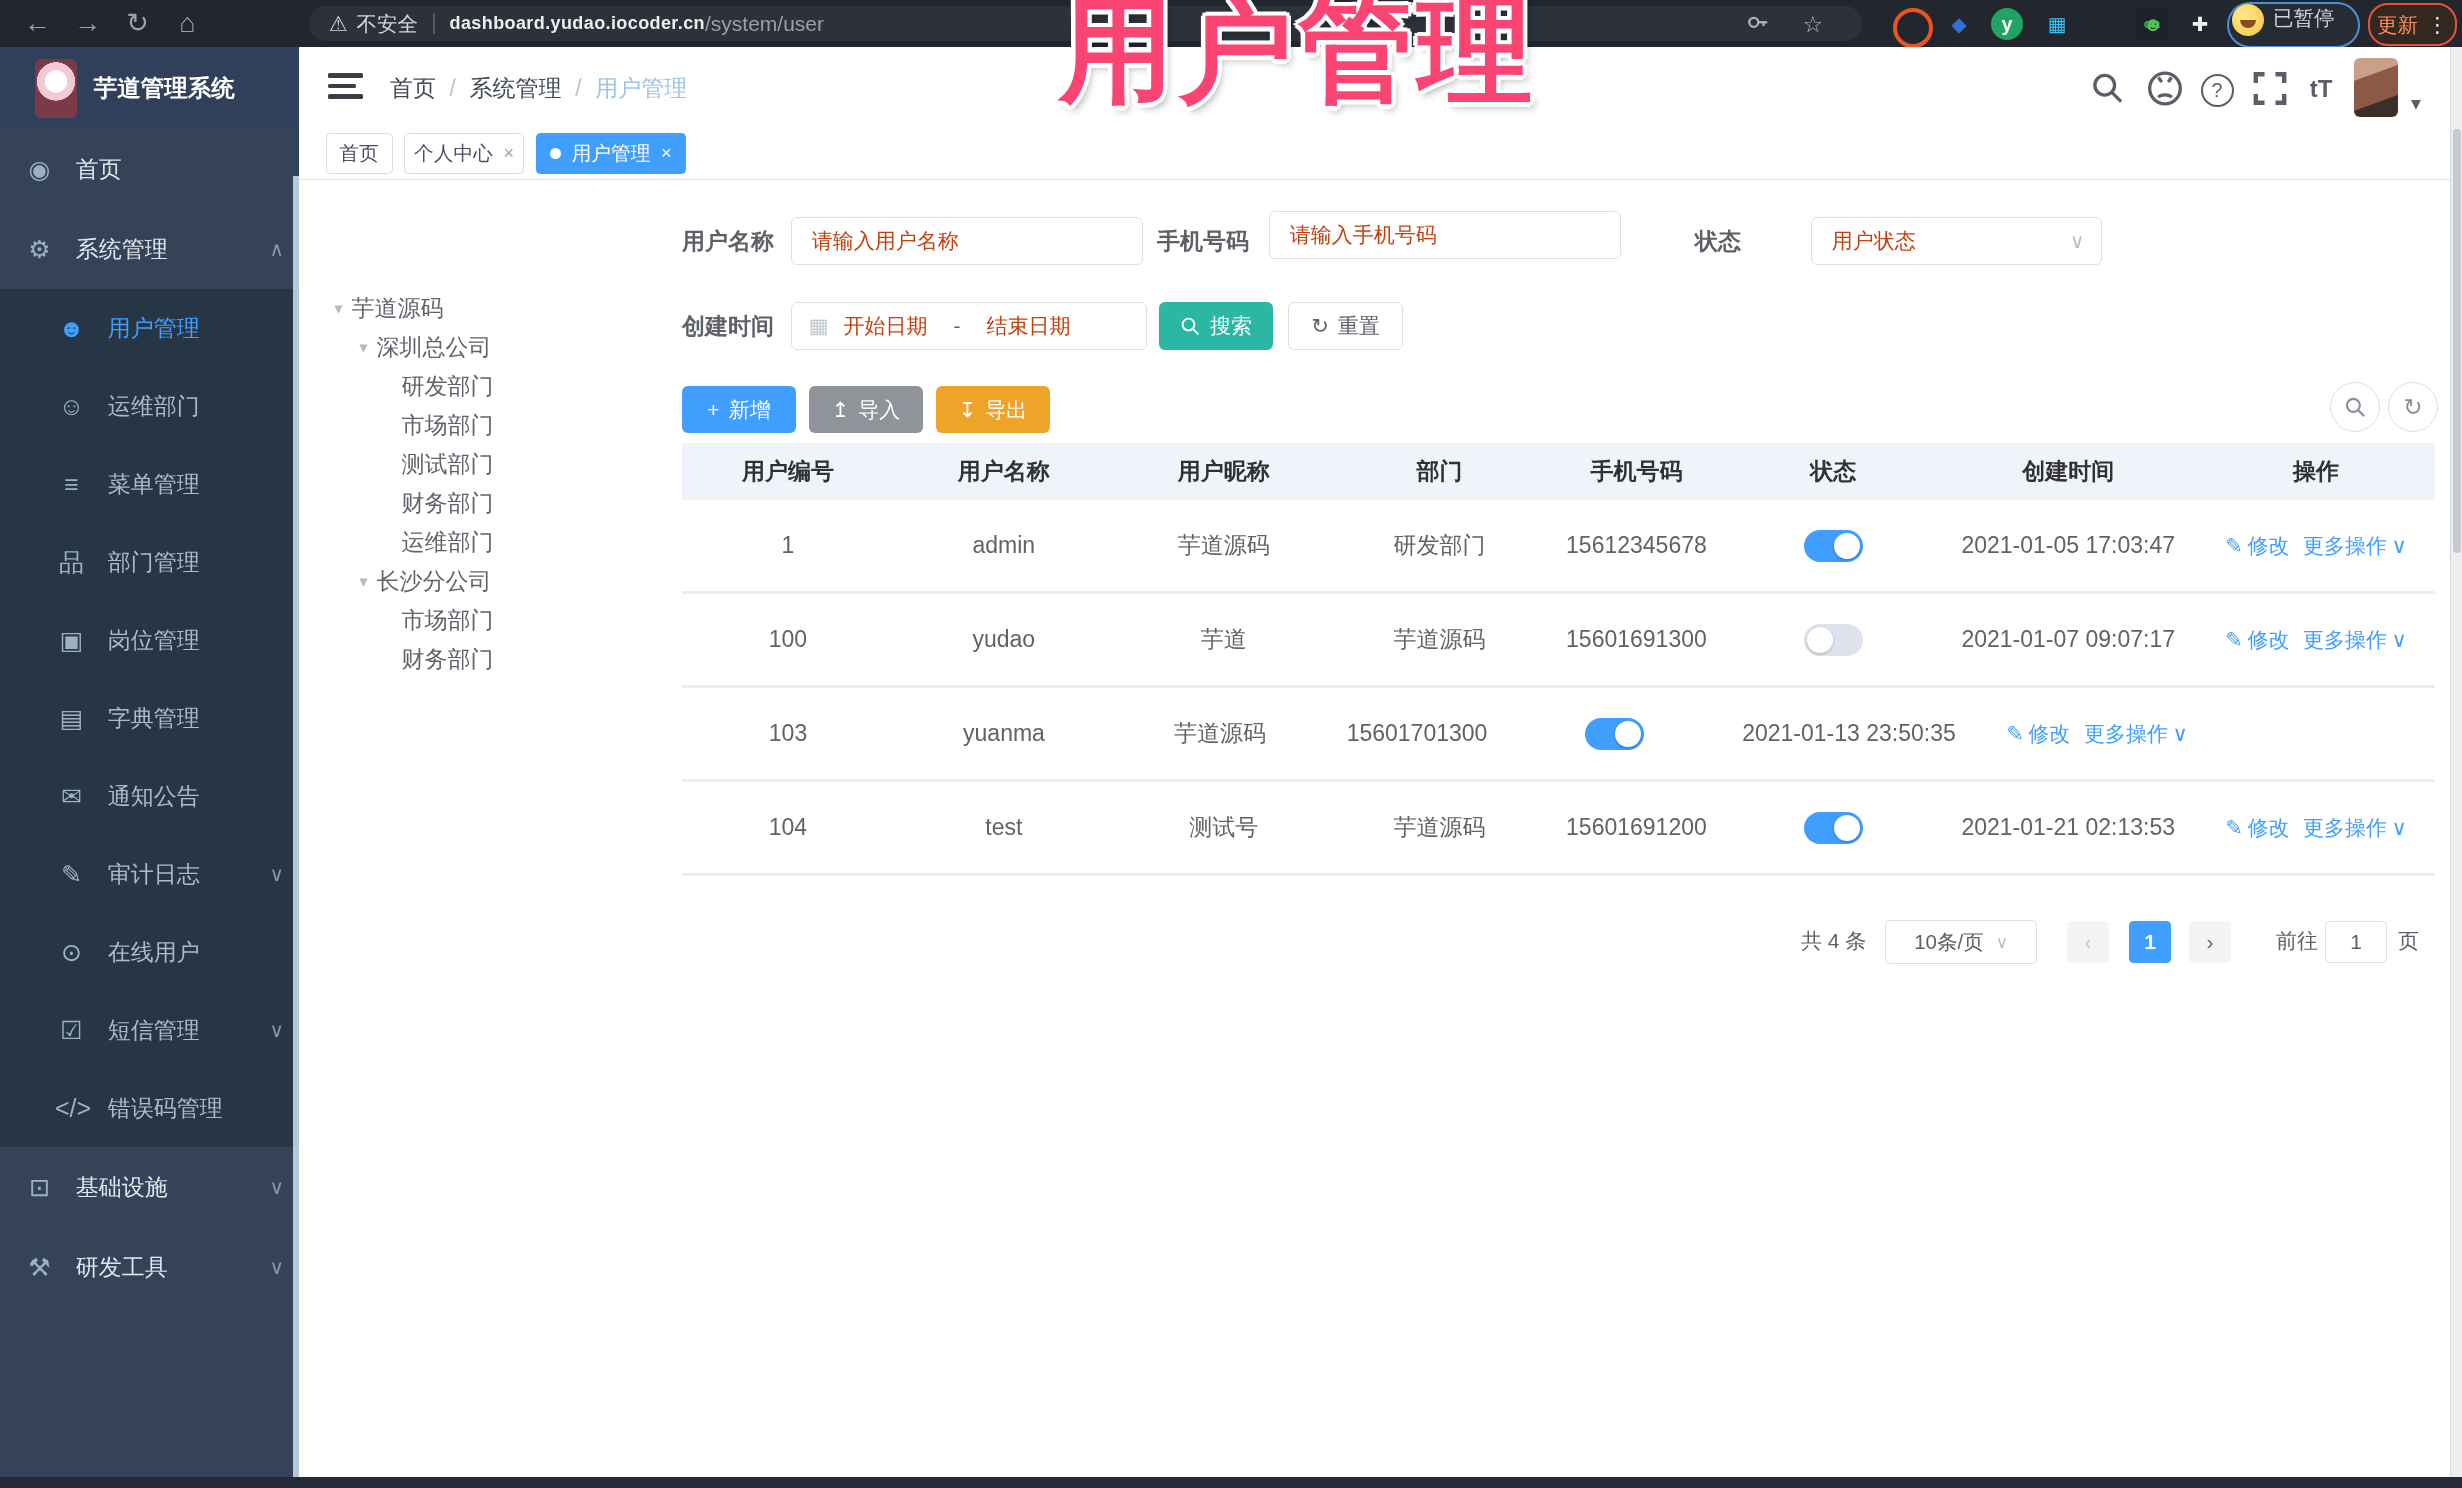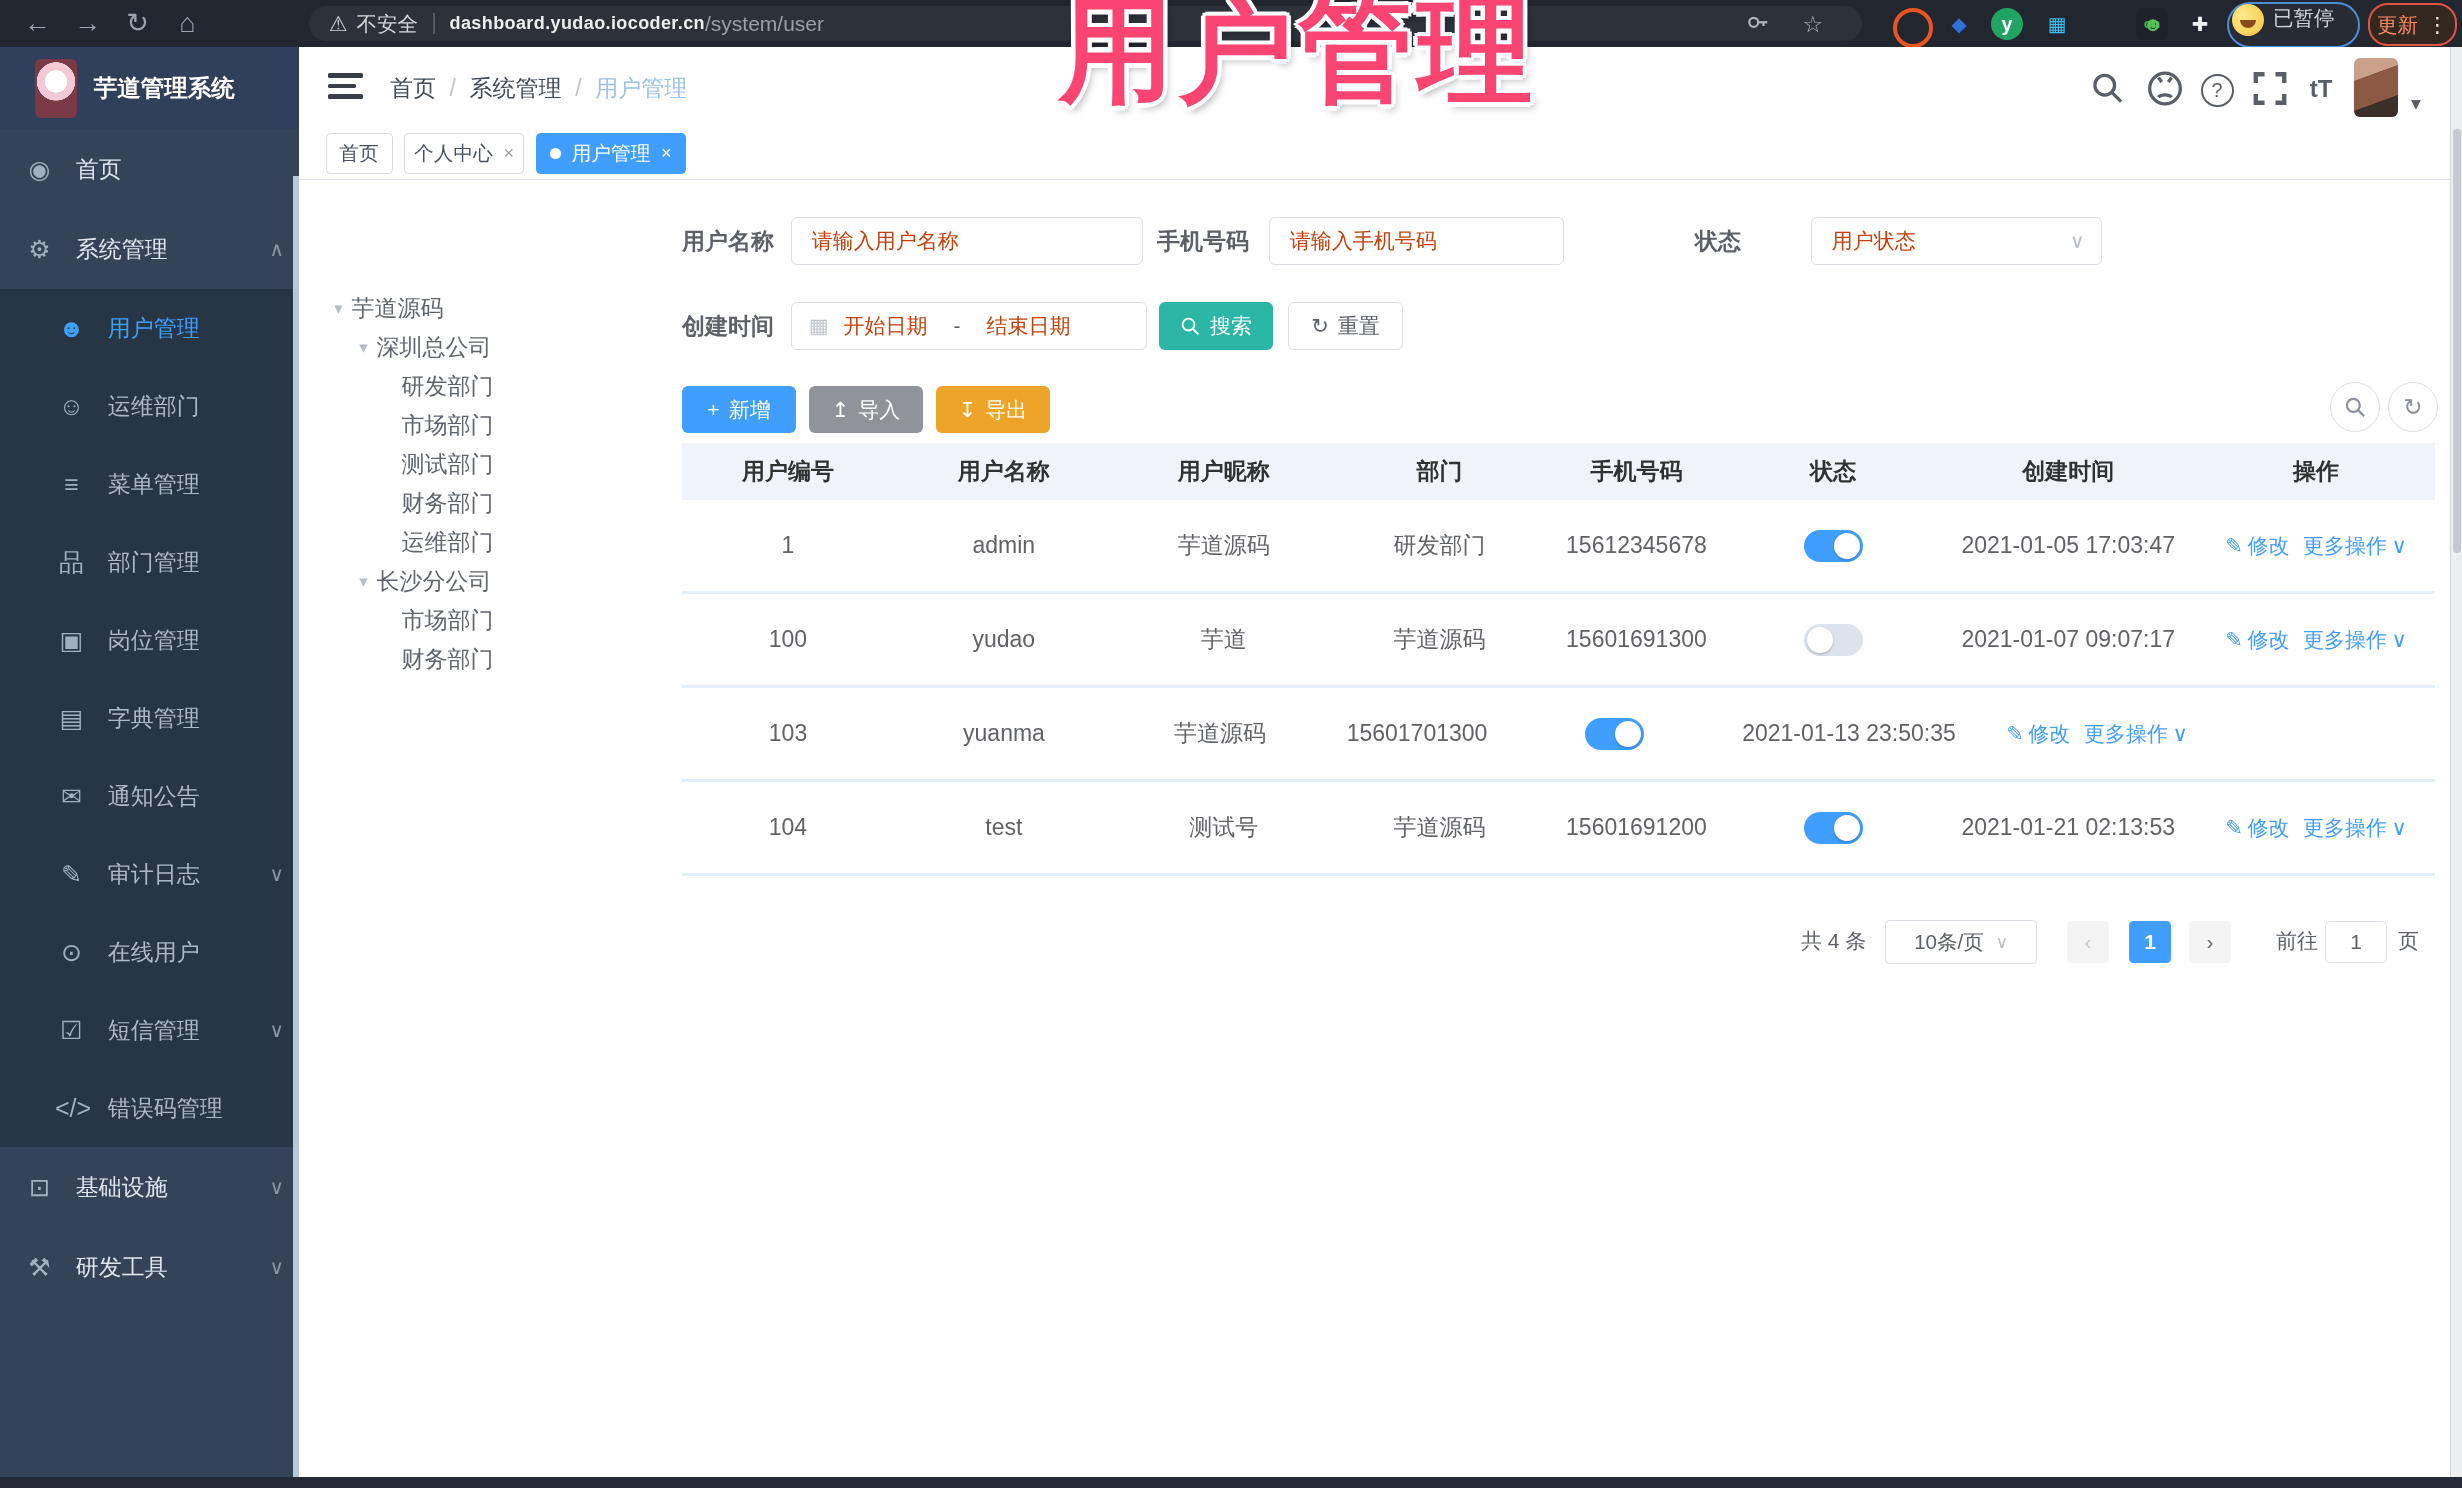--- a/index.html
+++ b/index.html
@@ -361,21 +361,21 @@
           <span class="tarrow"></span>
           <span>财务部门</span>
         </div>
       </div>
 
     <div class="flabel" style="left:383px;top:170px">用户名称</div>
     <div class="finput" style="left:492px;top:170px;width:352px">
       <span class="ph">请输入用户名称</span>
     </div>
     <div class="flabel" style="left:858px;top:170px">手机号码</div>
-    <div class="finput" style="left:970px;top:170px;width:295px">
+    <div class="finput" style="left:970px;top:164px;width:352px">
       <span class="ph">请输入手机号码</span>
     </div>
     <div class="flabel" style="left:1396px;top:170px">状态</div>
     <div class="finput" style="left:1512px;top:170px;width:291px">
       <span class="ph">用户状态</span>
       <span class="fcaret">∨</span>
     </div>
 
     <div class="flabel" style="left:383px;top:255px">创建时间</div>
     <div class="finput" style="left:492px;top:255px;width:356px">

